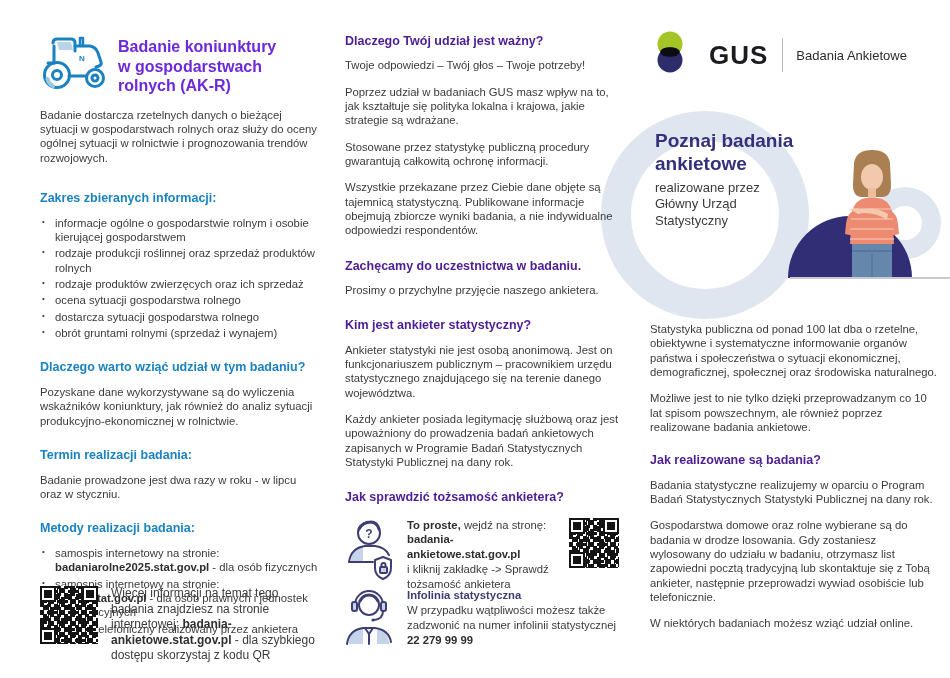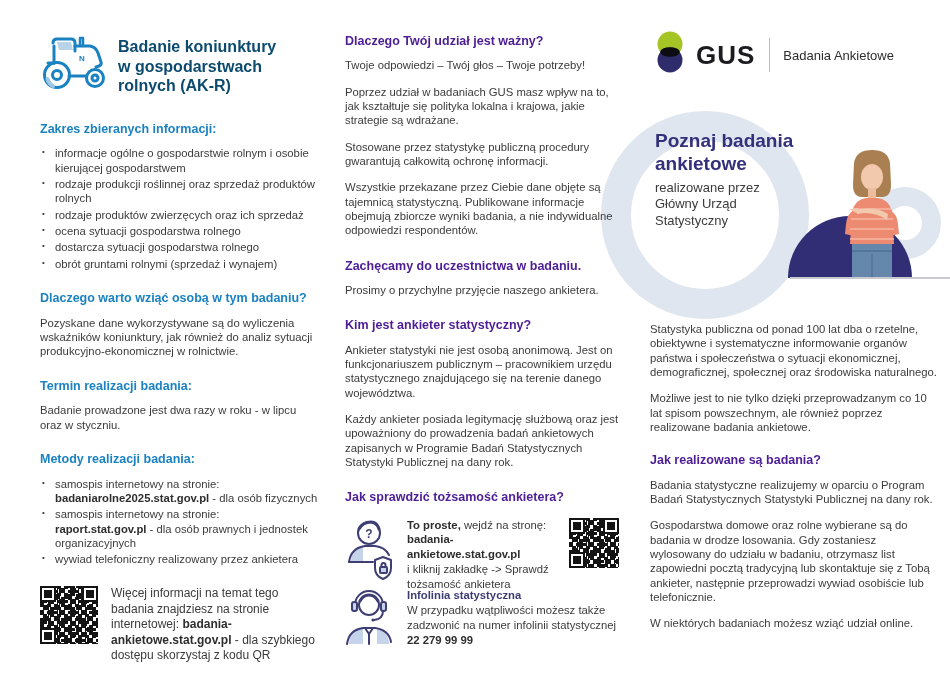--- a/index.html
+++ b/index.html
@@ -16,21 +16,21 @@
   .h-blue{color:#1b82c2;font-weight:bold;font-size:12.5px;line-height:1.25;margin:20px 0 9px;}
   .h-navy{color:#4c1d95;font-weight:bold;font-size:12.5px;line-height:1.3;margin:20px 0 9px;}
   p.body{font-size:11.3px;line-height:1.27;margin:0 0 12px;}
   strong{color:#2e2e2e;}
   ul.dots{list-style:none;margin:0 0 12px;padding:0;font-size:11.3px;line-height:1.27;}
   ul.dots li{position:relative;padding-left:15px;margin-bottom:2px;}
   ul.dots li::before{content:"•";position:absolute;left:2px;top:1px;font-size:8px;color:#3b3b3b;}
 
   
   .brand-row{display:flex;gap:10px;margin-top:33px;align-items:flex-start;}
-  .brand-title{color:#0c4a6e;font-weight:bold;font-size:16px;line-height:1.22;margin-top:4px;}
+  .brand-title{color:#6d28d9;font-weight:bold;font-size:16px;line-height:1.22;margin-top:4px;}
 
   
   .more-block{position:absolute;top:586px;left:0;display:flex;gap:13px;align-items:flex-start;}
   .more-text{font-size:12px;line-height:1.3;width:205px;}
 
   .verify-row{display:flex;gap:10px;margin-top:12px;align-items:flex-start;}
   .verify-text{font-size:11.3px;line-height:1.32;width:160px;}
   .hotline-row{position:absolute;top:588px;left:0;display:flex;gap:14px;align-items:flex-start;}
   .hotline-text{font-size:11.3px;line-height:1.32;width:212px;}
   .hotline-title{color:#3d3d73;font-weight:bold;}
@@ -49,21 +49,21 @@
 
   
   .ring-big{position:absolute;left:601px;top:111px;width:148px;height:148px;border:30px solid #e0e6ef;border-radius:50%;}
   .ring-small{position:absolute;left:869px;top:187px;width:34px;height:34px;border:19px solid #e0e6ef;border-radius:50%;}
   .dome{position:absolute;left:788px;top:216px;width:124px;height:62px;border-radius:62px 62px 0 0;background:#312e75;}
   .woman{position:absolute;left:830px;top:147px;}
   .hero-line{position:absolute;left:790px;top:277px;width:160px;height:2px;background:#c9c9d1;}
 
   
   .logo-row{display:flex;align-items:center;margin-top:30px;}
-  .logo-gus-text{font-size:26px;font-weight:bold;color:#1b1b20;letter-spacing:1px;margin-left:6px;}
+  .logo-gus-text{font-size:26px;font-weight:bold;color:#1b1b20;letter-spacing:1px;margin-left:19px;}
   .logo-divider{width:1px;height:34px;background:#b9b9c0;margin:0 13px 0 14px;}
   .logo-tagline{font-size:13px;color:#2c2c2c;}
   .hero-text{position:absolute;left:5px;top:130px;width:160px;z-index:3;}
   .hero-title{color:#34307a;font-weight:bold;font-size:19px;line-height:1.2;}
   .hero-sub{font-size:13px;line-height:1.3;color:#3b3b3b;margin-top:4px;width:125px;}
   .right-text{position:absolute;left:0;top:322px;width:290px;}
   .right-text .h-navy{margin-top:18px;}
 </style>
 </head>
 <body>
@@ -112,32 +112,33 @@
           <text x="39" y="28" font-size="8" font-weight="bold" fill="#1b82c2" stroke="none" font-family="Liberation Sans, sans-serif">N</text>
         </svg>
       </span>
       <div class="brand-title">
         <span>Badanie koniunktury</span><br>
         <span>w gospodarstwach</span><br>
         <span>rolnych (AK-R)</span>
       </div>
     </div>
 
+    <p class="body" style="margin-top:12px;">Badanie dostarcza rzetelnych danych o bieżącej sytuacji w gospodarstwach rolnych oraz służy do oceny ogólnej sytuacji w rolnictwie i prognozowania trendów rozwojowych.</p>
 
     <div class="h-blue" style="margin-top:26px;">Zakres zbieranych informacji:</div>
     <ul class="dots">
       <li><span>informacje ogólne o gospodarstwie rolnym i osobie kierującej gospodarstwem</span></li>
       <li><span>rodzaje produkcji roślinnej oraz sprzedaż produktów rolnych</span></li>
       <li><span>rodzaje produktów zwierzęcych oraz ich sprzedaż</span></li>
       <li><span>ocena sytuacji gospodarstwa rolnego</span></li>
       <li><span>dostarcza sytuacji gospodarstwa rolnego</span></li>
       <li><span>obrót gruntami rolnymi (sprzedaż i wynajem)</span></li>
     </ul>
 
-    <div class="h-blue">Dlaczego warto wziąć osobą w tym badaniu?</div>
+    <div class="h-blue">Dlaczego warto wziąć udział w tym badaniu?</div>
     <p class="body">Pozyskane dane wykorzystywane są do wyliczenia wskaźników koniunktury, jak również do analiz sytuacji produkcyjno-ekonomicznej w rolnictwie.</p>
 
     <div class="h-blue">Termin realizacji badania:</div>
     <p class="body">Badanie prowadzone jest dwa razy w roku - w lipcu oraz w styczniu.</p>
 
     <div class="h-blue">Metody realizacji badania:</div>
     <ul class="dots">
       <li>
         <span>samospis internetowy na stronie:</span><br>
         <strong>badaniarolne2025.stat.gov.pl</strong><span> - dla osób fizycznych</span>

